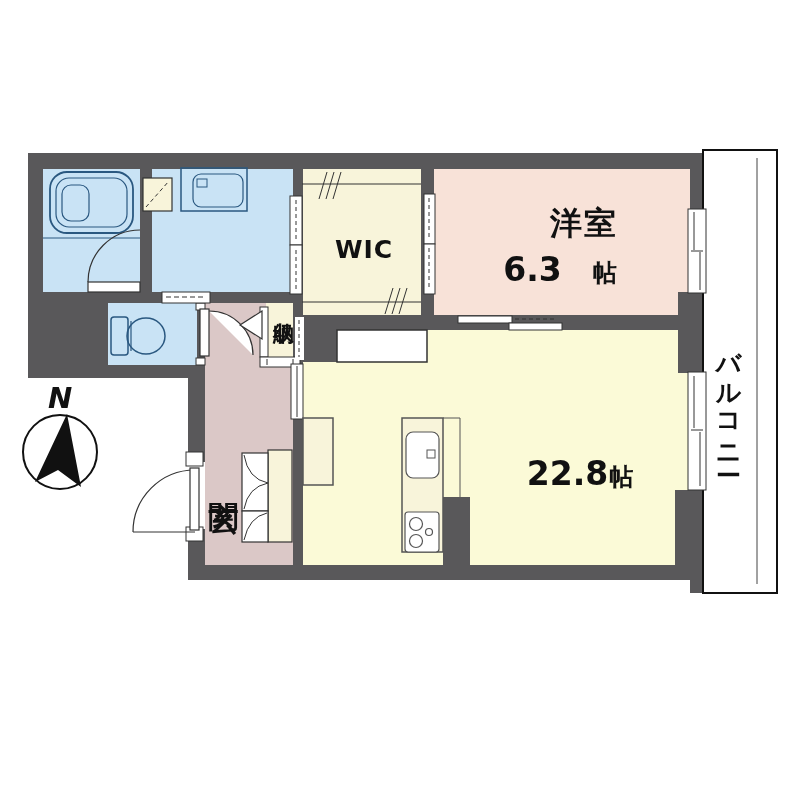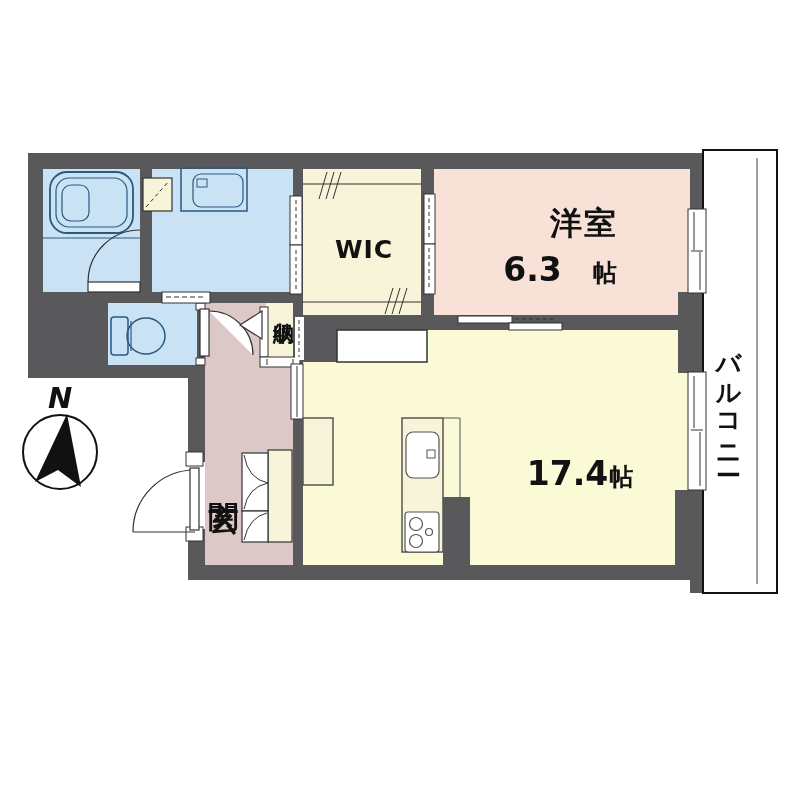--- a/index.html
+++ b/index.html
@@ -191,21 +191,21 @@
 
   <div class="lbl ctr" style="left:314px;top:236px;width:100px;font-size:25px;letter-spacing:1px;">WIC</div>
 
   <div class="lbl ctr" style="left:494px;top:206px;width:180px;font-size:32px;letter-spacing:2px;">洋室</div>
   <div class="lbl size-row" style="left:470px;top:252px;width:180px;gap:31px;">
     <span style="font-size:33px;">6.3</span>
       <span style="font-size:24px;">帖</span>
   </div>
 
   <div class="lbl size-row" style="left:490px;top:456px;width:180px;">
-    <span style="font-size:33px;">17.4</span>
+    <span style="font-size:33px;">22.8</span>
       <span style="font-size:24px;">帖</span>
   </div>
 
   <div class="lbl v" style="left:714px;top:335px;font-size:25px;font-weight:600;letter-spacing:3px;">バルコニー</div>
 
   <div class="lbl v" style="left:207px;top:478px;font-size:30px;">玄関</div>
 
   <div class="lbl v" style="left:271px;top:306px;font-size:21px;">収納</div>
 
   <div class="lbl" style="left:48px;top:382px;font-size:29px;font-style:italic;">N</div>

